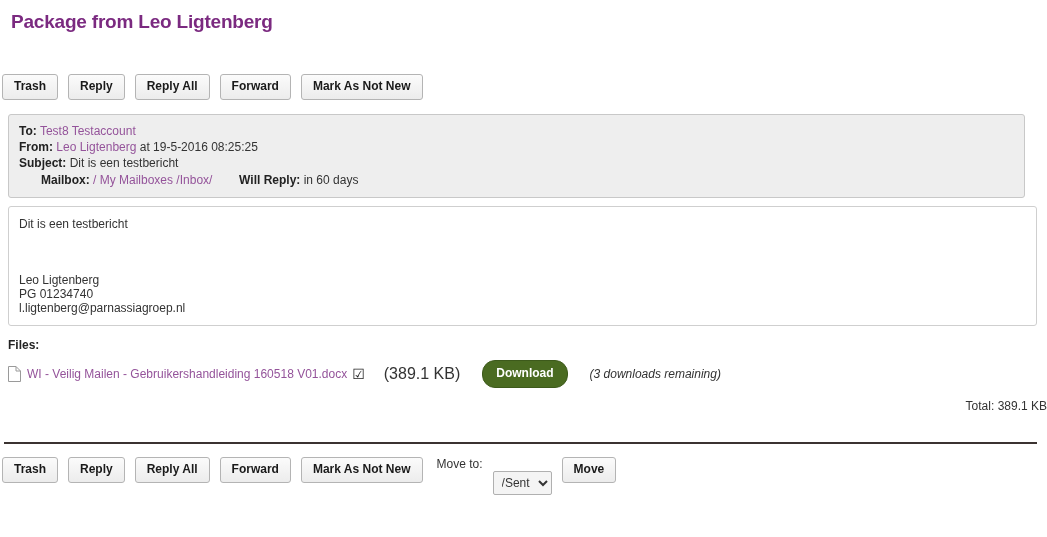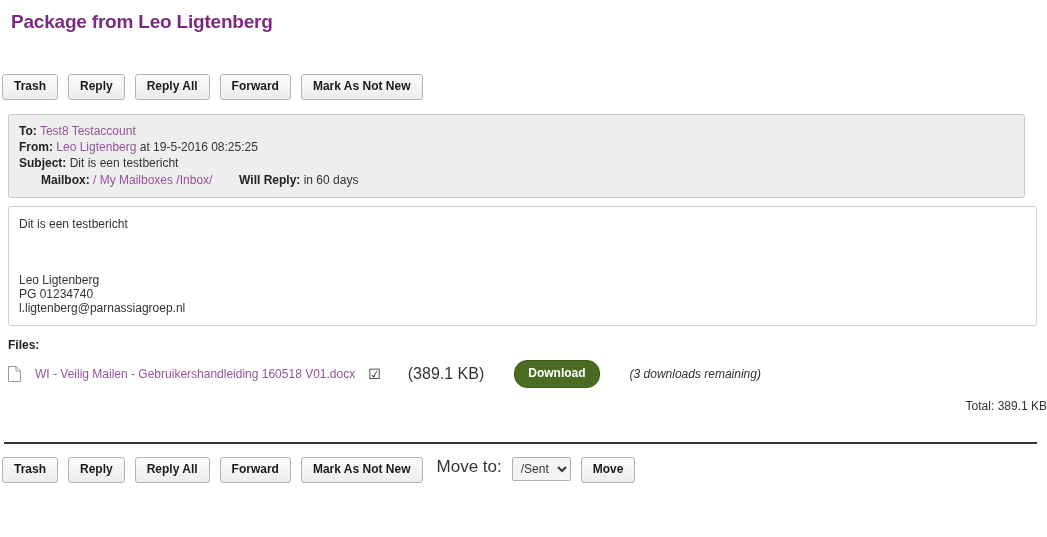--- a/index.html
+++ b/index.html
@@ -47,36 +47,37 @@
     background: linear-gradient(#fbfbfb, #ececec);
     border: 1px solid #b4b4b4;
     border-radius: 3px;
     padding: 5px 11px 6px 11px;
     line-height: 13px;
     cursor: pointer;
     white-space: nowrap;
   }
 
   .moveto-label {
-    font-size: 17px;
+    font-size: 12px;
     color: #333333;
     margin-left: 4px;
     white-space: nowrap;
   }
 
   .mailbox-select {
     font-family: "Liberation Sans", sans-serif;
     font-size: 12px;
     color: #333333;
     background: #f4f4f4;
     border: 1px solid #b0b0b0;
     border-radius: 2px;
     padding: 3px 4px;
     min-width: 58px;
     cursor: pointer;
+    margin-top: 14px;
   }
 
   
   .info-panel {
     margin: 14px 22px 0 8px;
     background: #eeeeee;
     border: 1px solid #c8c8c8;
     border-radius: 3px;
     padding: 8px 10px 9px 10px;
     line-height: 16px;
@@ -119,21 +120,21 @@
   }
   .files-heading {
     font-weight: bold;
     font-size: 12px;
     color: #222222;
     margin-bottom: 9px;
   }
   .file-row {
     display: flex;
     align-items: center;
-    gap: 8px;
+    gap: 0;
     height: 26px;
   }
   .file-icon {
     width: 13px;
     height: 16px;
     flex: 0 0 auto;
     margin-right: 6px;
     display: inline-block;
   }
   .file-name {

